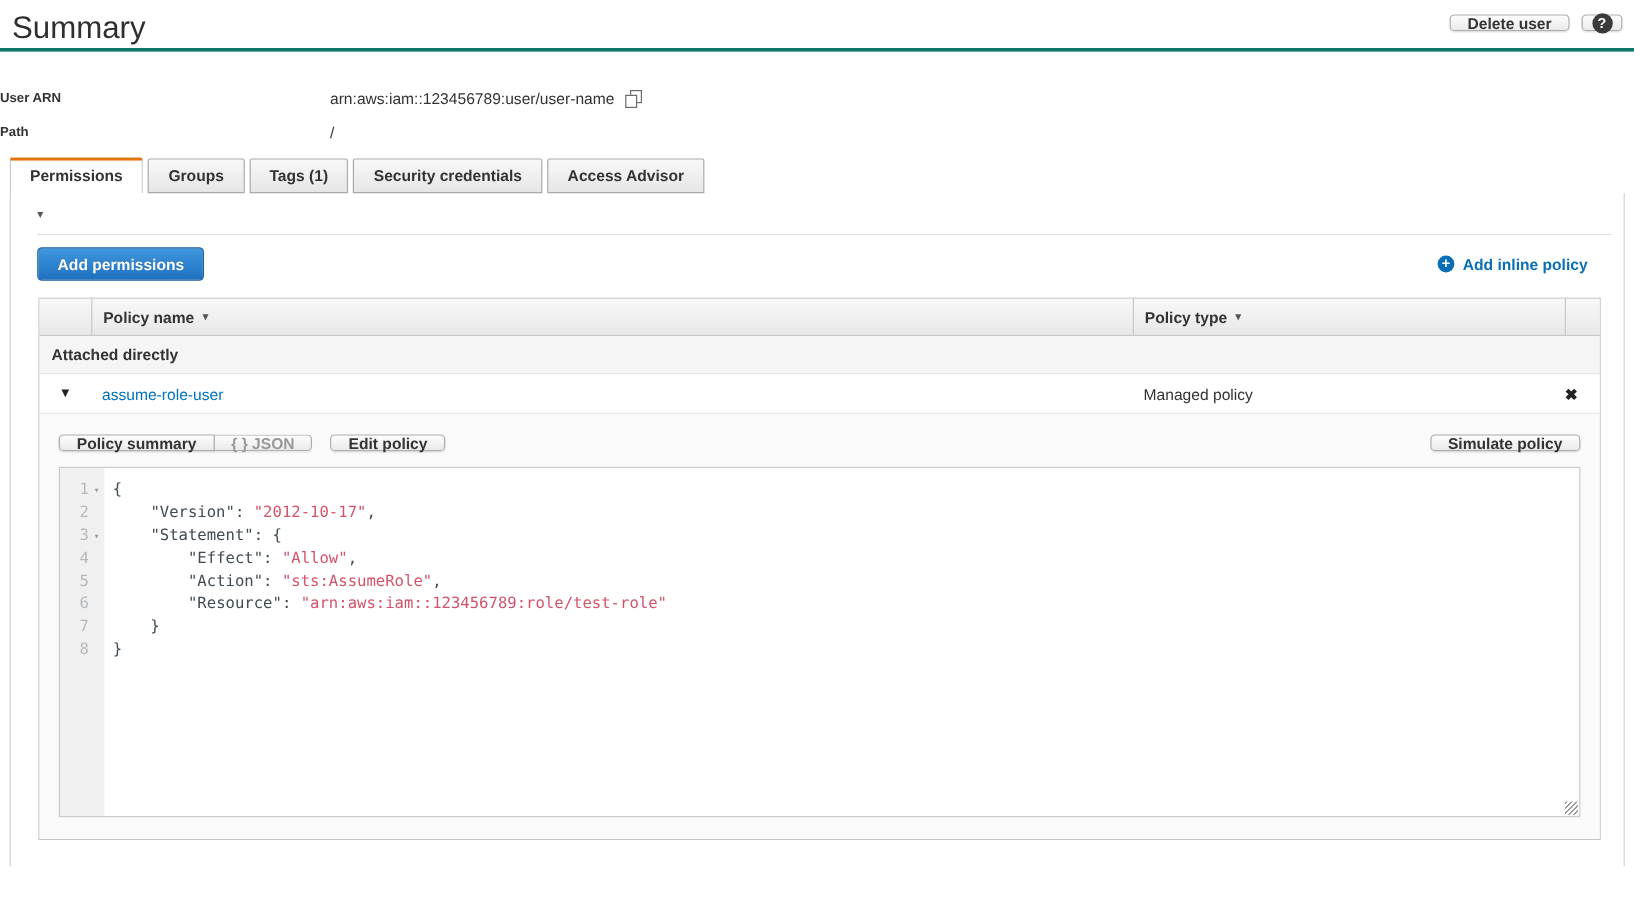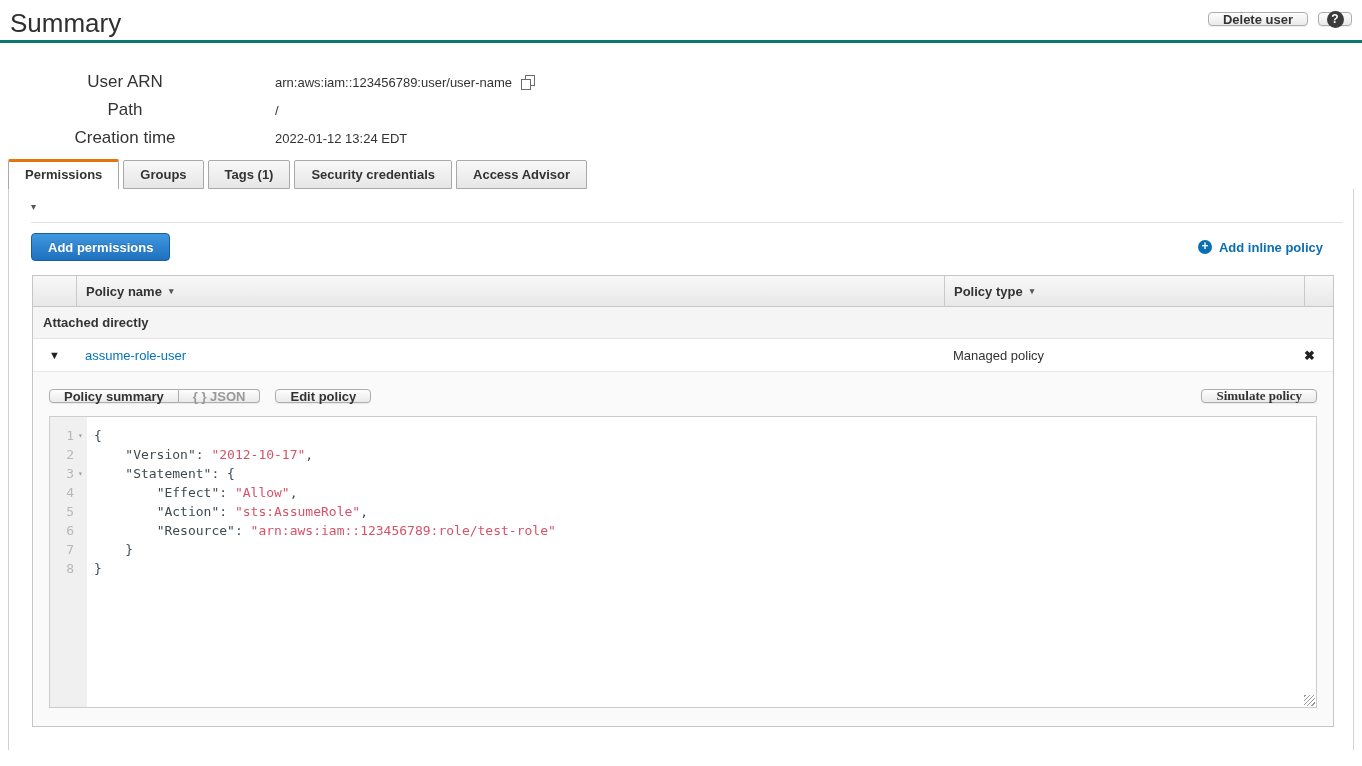--- a/index.html
+++ b/index.html
@@ -16,21 +16,21 @@
     background:linear-gradient(#fdfdfd,#eaeaea); border:1px solid #adadad; border-radius:4px;
     font-weight:bold; font-size:13px; color:#333; cursor:pointer;
     box-shadow:0 1px 1px rgba(0,0,0,.07); white-space:nowrap; }
   .help-btn { width:34px; padding:0; }
   .help-glyph { width:17px; height:17px; border-radius:50%; background:#3b3b3b; color:#fff;
     font-size:12px; font-weight:bold; display:flex; align-items:center; justify-content:center; }
 
   
   .details { padding-top:25px; }
   .detail-row { display:flex; align-items:center; height:28px; }
-  .detail-label { width:250px; text-align:center; font-weight:normal; font-size:17px; }
+  .detail-label { width:250px; text-align:left; font-weight:bold; font-size:11px; }
   .detail-value { margin-left:25px; font-size:13px; display:flex; align-items:center; }
   .copy-icon { position:relative; width:14px; height:15px; margin-left:9px; display:inline-block; cursor:pointer; }
   .copy-icon::before { content:""; position:absolute; right:0; top:0; width:8px; height:9px;
     border:1px solid #6b6b6b; background:#fff; }
   .copy-icon::after { content:""; position:absolute; left:0; bottom:0; width:8px; height:9px;
     border:1px solid #6b6b6b; background:#fff; }
 
   
   .tabs { display:flex; align-items:flex-end; gap:4px; margin:8px 0 0 8px; height:29px; }
   .tab { padding:6px 16px; font-size:13px; font-weight:bold; color:#333; cursor:pointer;
@@ -75,21 +75,21 @@
   .policy-type { font-size:13px; padding-left:9px; }
   .row-close { font-size:13px; font-weight:bold; color:#222; cursor:pointer; }
 
   
   .policy-detail { background:#fafafa; border-top:1px solid #e8e8e8; padding:17px 16px 18px 16px; }
   .detail-toolbar { display:flex; align-items:center; }
   .btn-group { display:flex; }
   .btn-group .btn.seg-left { border-radius:4px 0 0 4px; }
   .btn-group .btn.seg-right { border-radius:0 4px 4px 0; border-left:none; color:#999; }
   .edit-btn { margin-left:15px; }
-  .simulate-btn { margin-left:auto;font-family:Liberation Serif, serif; }
+  .simulate-btn { margin-left:auto; }
 
   
   .editor { position:relative; margin-top:13px; height:292px; border:1px solid #ccc; background:#fff;
     display:flex; overflow:hidden; font-family:"DejaVu Sans Mono", monospace; font-size:13px; }
   .gutter { width:37px; background:#f0f0f0; padding-top:9px; flex:0 0 auto; }
   .gutter-row { display:flex; align-items:center; justify-content:flex-end; height:19px; }
   .gutter-num { color:var(--gutter-num,#b4b9bd); }
   .gutter-fold { width:13px; font-size:8px; color:#9a9a9a; text-align:center; cursor:pointer; }
   .code { flex:1; padding:9px 0 0 7px; cursor:text; }
   .code-line { height:19px; line-height:19px; white-space:pre; color:var(--code-plain,#3f4b52); }
@@ -112,24 +112,20 @@
 
 <div class="details" id="details">
     <div class="detail-row">
       <span class="detail-label">User ARN</span>
       <span class="detail-value">arn:aws:iam::123456789:user/user-name<span class="copy-icon"></span></span>
     </div>
     <div class="detail-row">
       <span class="detail-label">Path</span>
       <span class="detail-value">/</span>
     </div>
-    <div class="detail-row">
-      <span class="detail-label">Creation time</span>
-      <span class="detail-value">2022-01-12 13:24 EDT</span>
-    </div>
   </div>
 
 <div class="tabs" id="tabs">
     <div class="tab active">Permissions</div>
     <div class="tab">Groups</div>
     <div class="tab">Tags (1)</div>
     <div class="tab">Security credentials</div>
     <div class="tab">Access Advisor</div>
   </div>
 

